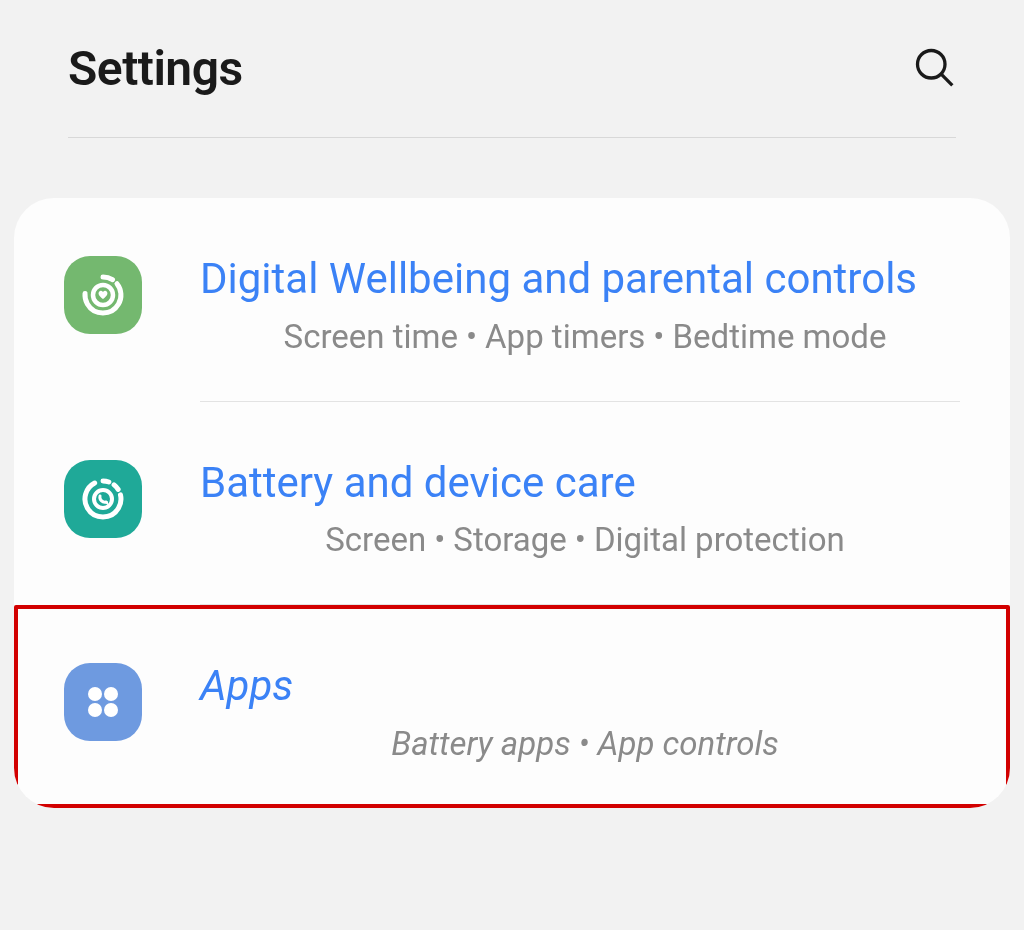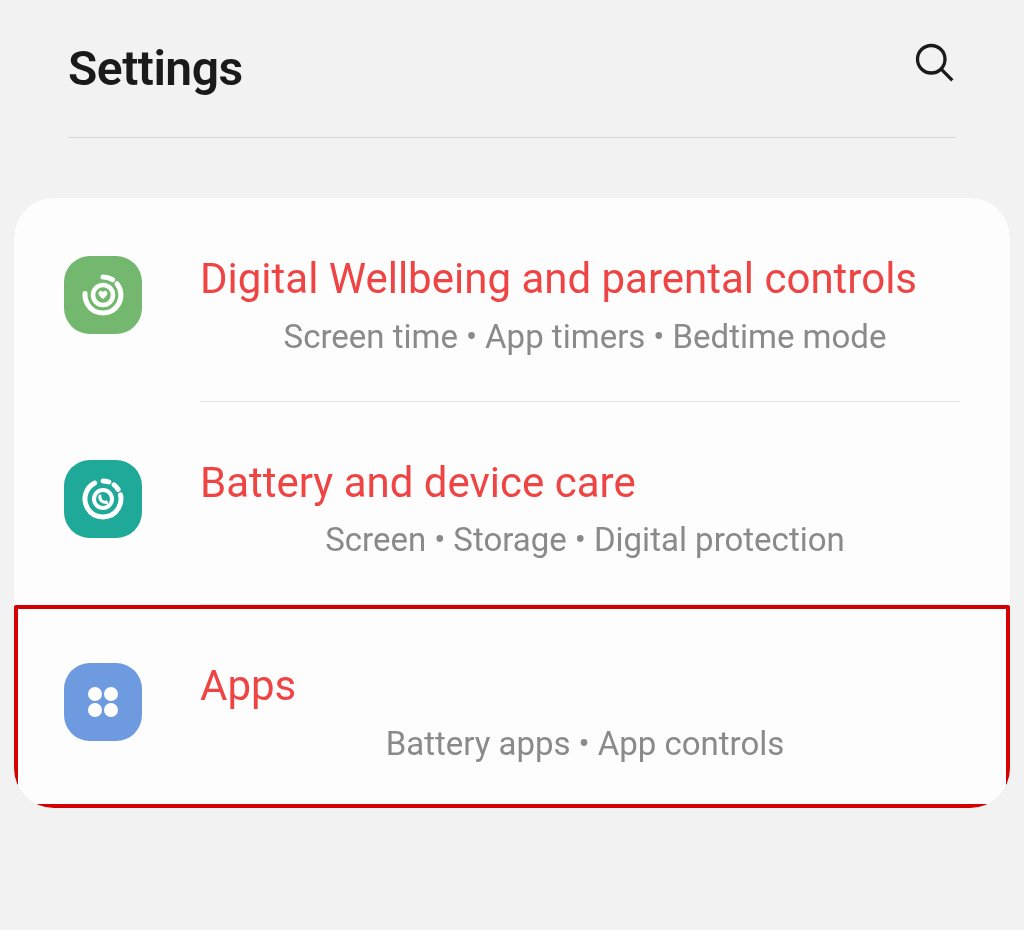--- a/index.html
+++ b/index.html
@@ -10,20 +10,21 @@
     body {
       width: 1024px;
       height: 930px;
       background: #f2f2f2;
       font-family: -apple-system, BlinkMacSystemFont, 'Segoe UI', Roboto, sans-serif;
       overflow: hidden;
     }
     .header {
       display: flex;
       justify-content: space-between;
+      align-items: center;
       padding: 40px 68px 40px 68px;
     }
     .header-title {
       font-size: 48px;
       font-weight: 600;
       color: #1a1a1a;
       letter-spacing: -0.5px;
     }
     .search-icon {
       width: 44px;
@@ -43,20 +44,21 @@
     .list-item {
       display: flex;
       align-items: flex-start;
       padding: 54px 40px 42px 50px;
       position: relative;
     }
     .list-item.highlighted {
       border: 4px solid #d20000;
       border-radius: 2px;
       padding: 50px 36px 38px 46px;
+      font-style: italic;
     }
     .item-divider {
       margin-left: 186px;
       margin-right: 50px;
       height: 1px;
       background: #e3e3e3;
     }
     .icon-wrap {
       width: 78px;
       height: 78px;
@@ -76,21 +78,21 @@
     }
     .icon-blue {
       background: #6e9ae0;
     }
     .item-content {
       flex: 1;
       min-width: 0;
     }
     .item-title {
       font-size: 42px;
-      color: #ef4444;
+      color: #3b82f6;
       line-height: 1.28;
       margin-bottom: 10px;
     }
     .item-subtitle {
       font-size: 33px;
       color: #8a8a8a;
       line-height: 1.3;
       text-align: center;
     }
     .dot-sep {

